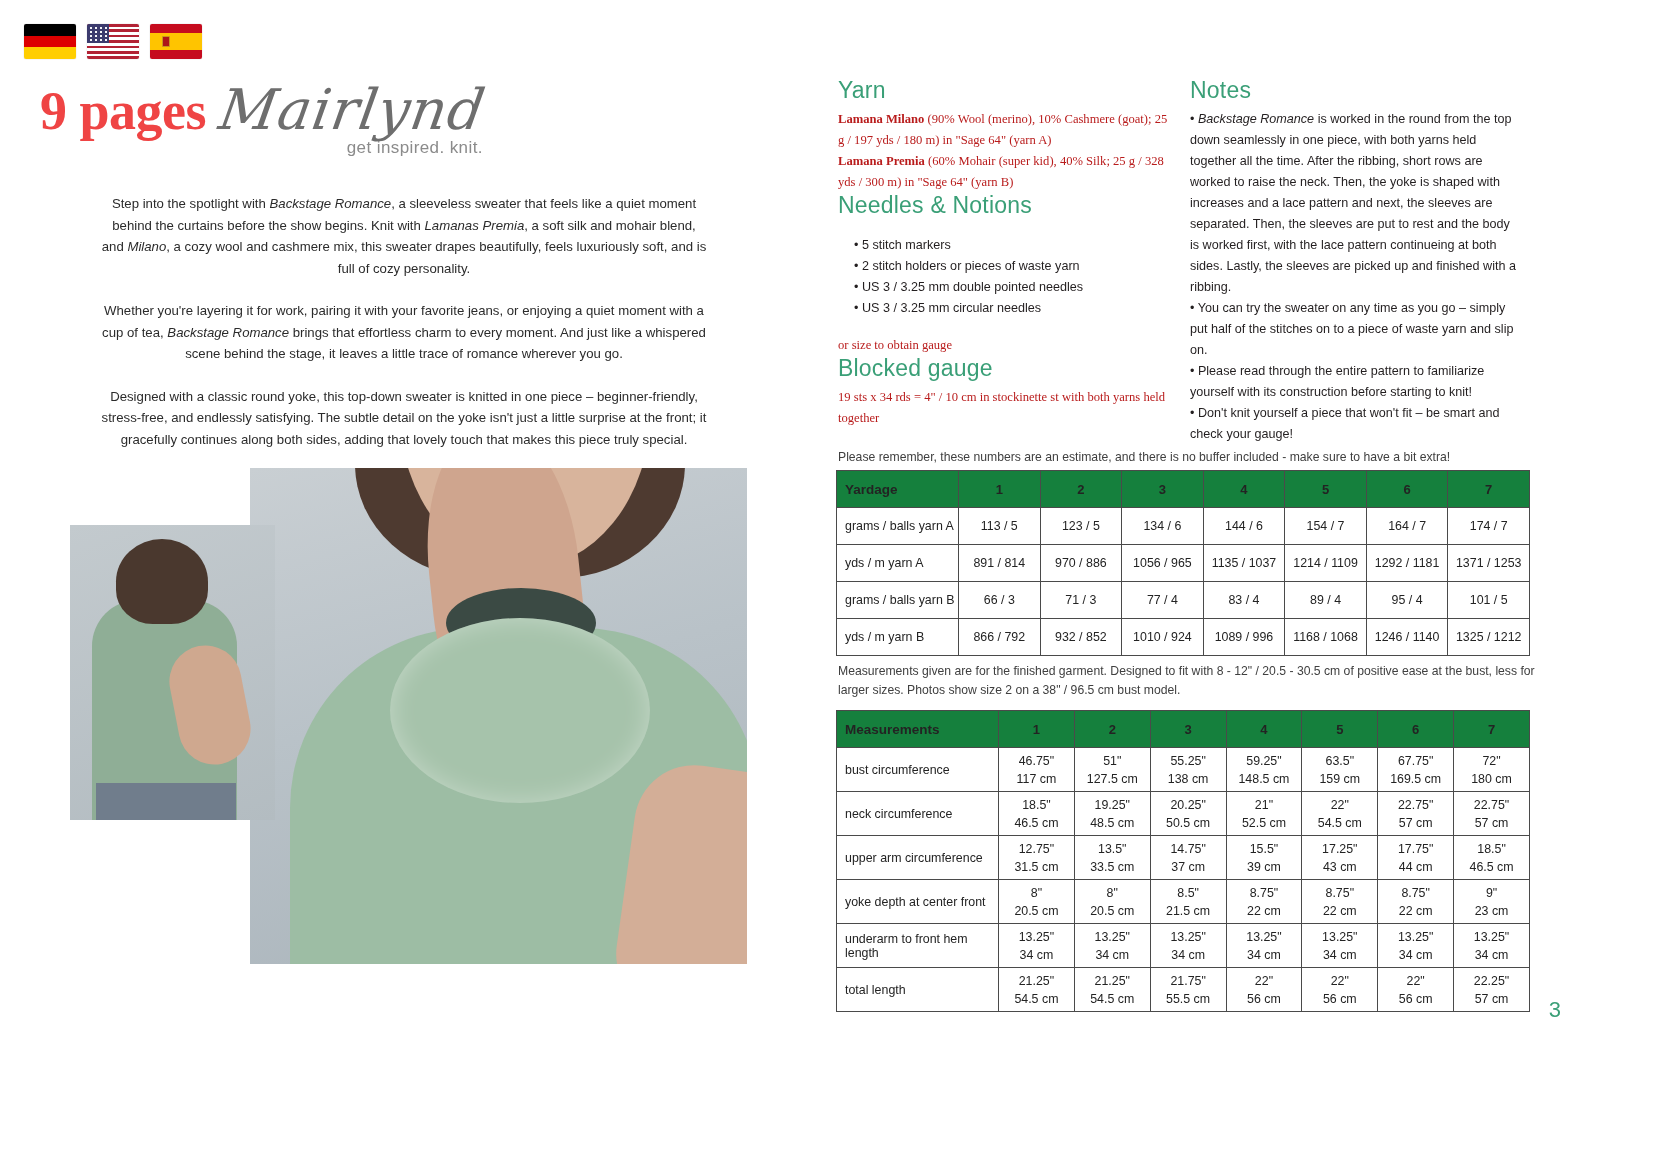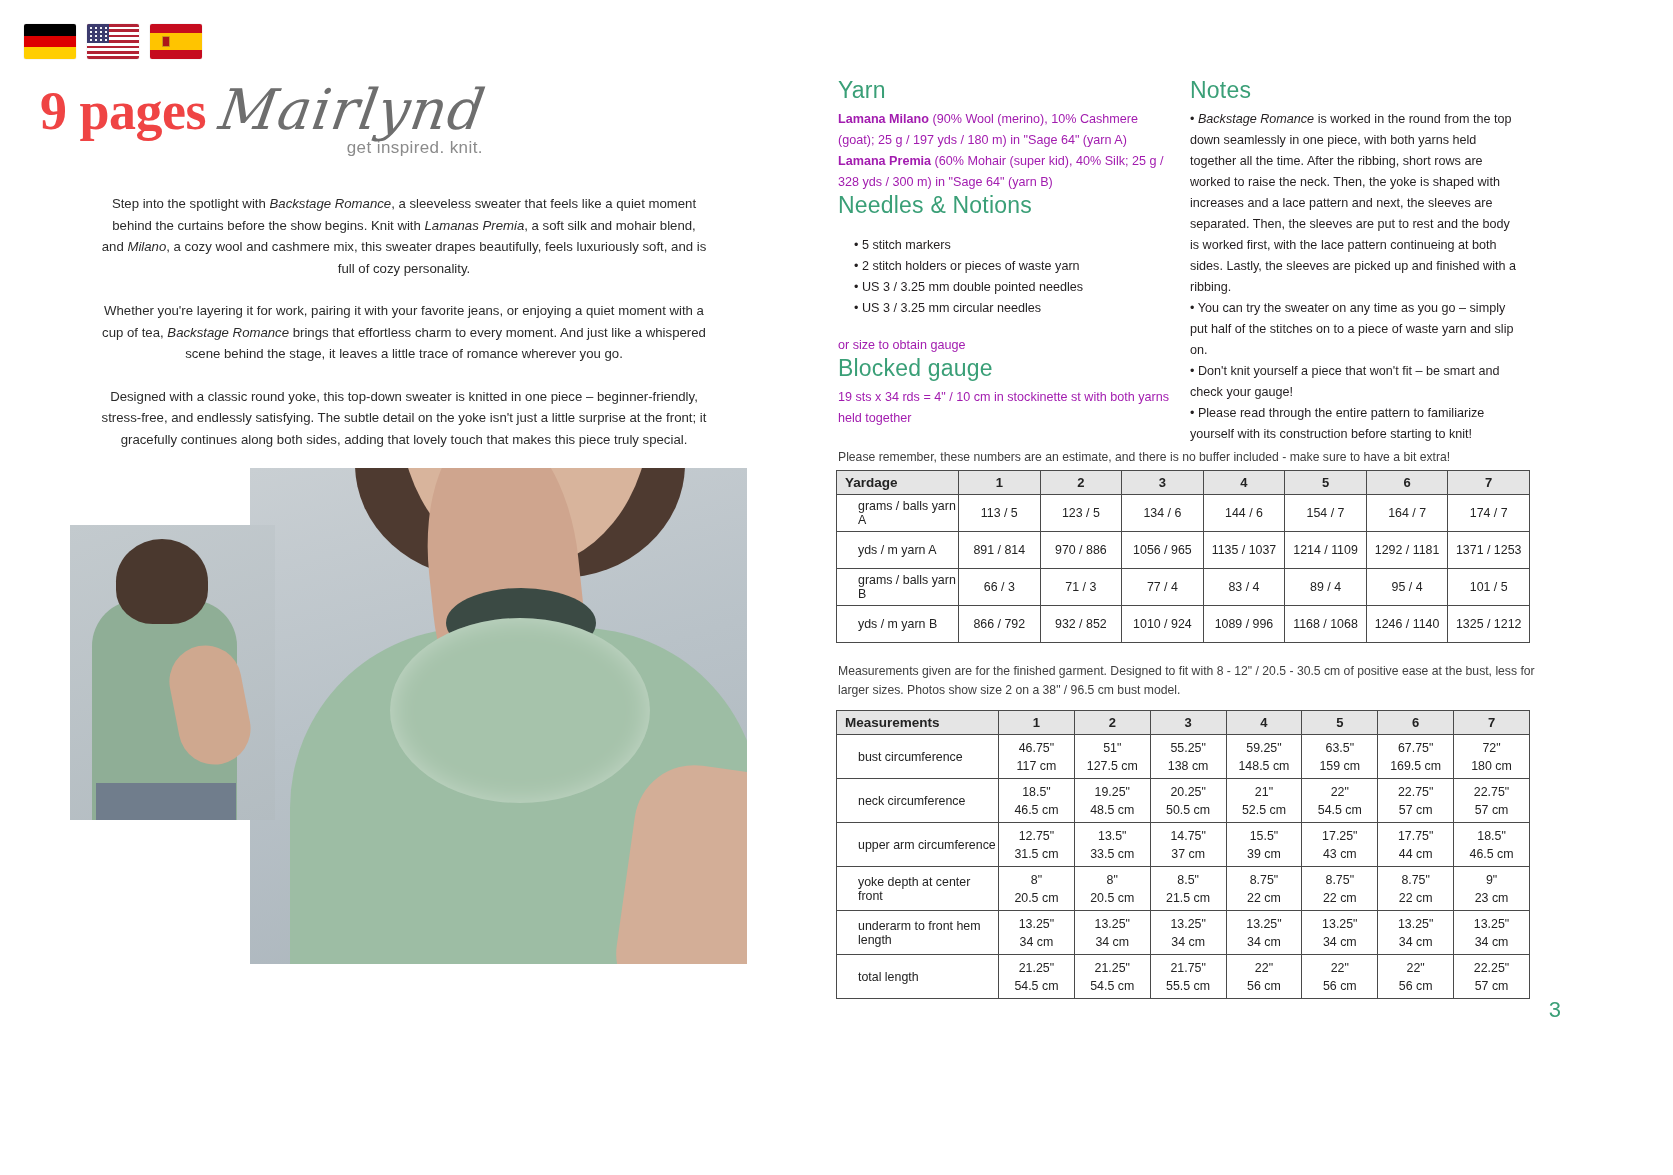--- a/index.html
+++ b/index.html
@@ -174,21 +174,22 @@
     color: #3a9f77;
     margin: 0 0 6px 0;
     line-height: 1.1;
     letter-spacing: .2px;
   }
   .sec-gap { margin-top: 26px; }
 
   .body-txt {
     font-size: 12.6px;
     line-height: 21px;
-    color: #a21caf;
+    color: #b91c1c;
+    font-family: Liberation Serif, serif;
   }
   .body-txt b { font-weight: 700; }
   .body-txt p { margin: 0; }
   ul.notions { list-style: none; margin: 16px; padding: 0; }
   ul.notions li { font-size: 12.6px; line-height: 21px; }
   ul.notions li::before { content: "• "; }
   .notes-list { margin: 0; padding: 0; list-style: none; }
   .notes-list li {
     font-size: 12.6px; line-height: 21px;
     text-indent: 0;
@@ -217,34 +218,34 @@
   #yardage-table { left: 836px; top: 470px; width: 694px; }
   #measure-table { left: 836px; top: 710px; width: 694px; }
 
   table.grid td, table.grid th {
     border: 1px solid #4a4a4a;
     text-align: center;
     vertical-align: middle;
     padding: 0 2px;
   }
   table.grid thead th {
-    background: #e5e5e5;
+    background: #15803d;
     font-weight: 700;
-    height: 24px;
+    height: 37px;
     font-size: 13px;
   }
   table.grid thead th.rowhead {
     text-align: left;
     padding-left: 8px;
     font-size: 13.5px;
   }
   table.grid td.rowhead {
     background: #a6c5b3;
     text-align: left;
-    padding-left: 21px;
+    padding-left: 8px;
     font-size: 12.4px;
   }
   #yardage-table tbody td { height: 37px; background: #fff; }
   #yardage-table col.c0 { width: 122px; }
   #measure-table col.c0 { width: 162px; }
 
   .dual { line-height: 18px; padding: 3px 0; }
   .dual .in { display: block; }
   .dual .cm { display: block; }
   #measure-table tbody td { height: 44px; background: #fff; }
@@ -318,22 +319,22 @@
 
   <h2 class="sec sec-gap">Blocked gauge</h2>
   <div class="body-txt">19 sts x 34 rds = 4" / 10 cm in stockinette st with both yarns held together</div>
 </div>
 
 <div class="col-right">
   <h2 class="sec">Notes</h2>
   <ul class="notes-list">
     <li><i>Backstage Romance</i><span> is worked in the round from the top down seamlessly in one piece, with both yarns held together all the time. After the ribbing, short rows are worked to raise the neck. Then, the yoke is shaped with increases and a lace pattern and next, the sleeves are separated. Then, the sleeves are put to rest and the body is worked first, with the lace pattern continueing at both sides. Lastly, the sleeves are picked up and finished with a ribbing.</span></li>
     <li>You can try the sweater on any time as you go – simply put half of the stitches on to a piece of waste yarn and slip on.</li>
+    <li>Please read through the entire pattern to familiarize yourself with its construction before starting to knit!</li>
     <li>Don't knit yourself a piece that won't fit – be smart and check your gauge!</li>
-    <li>Please read through the entire pattern to familiarize yourself with its construction before starting to knit!</li>
   </ul>
 </div>
 
 <div class="tbl-note" id="yardage-note">Please remember, these numbers are an estimate, and there is no buffer included - make sure to have a bit extra!</div>
 <table class="grid" id="yardage-table">
   <colgroup>
     <col class="c0">
       <col>
       <col>
       <col>

